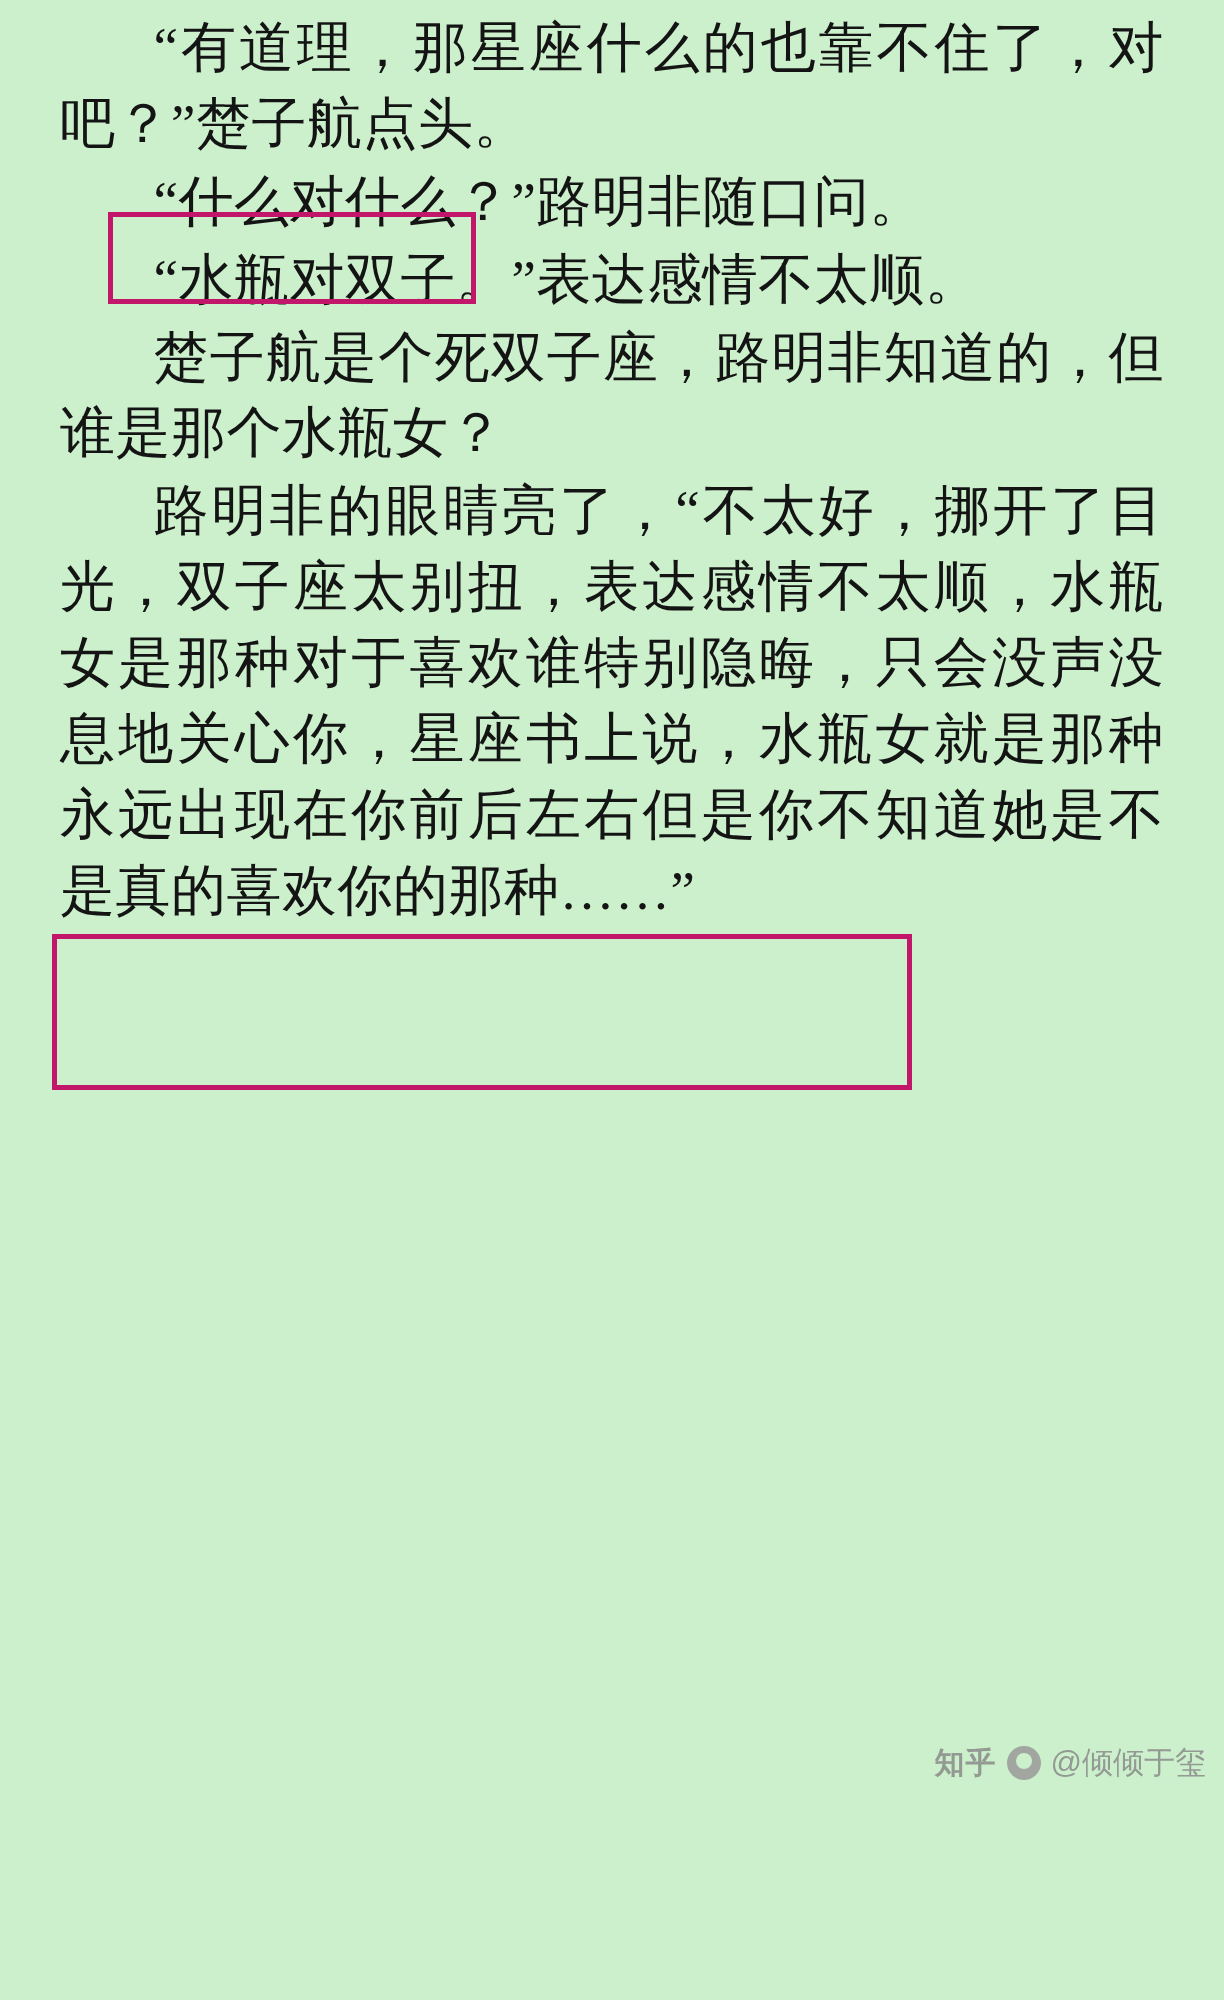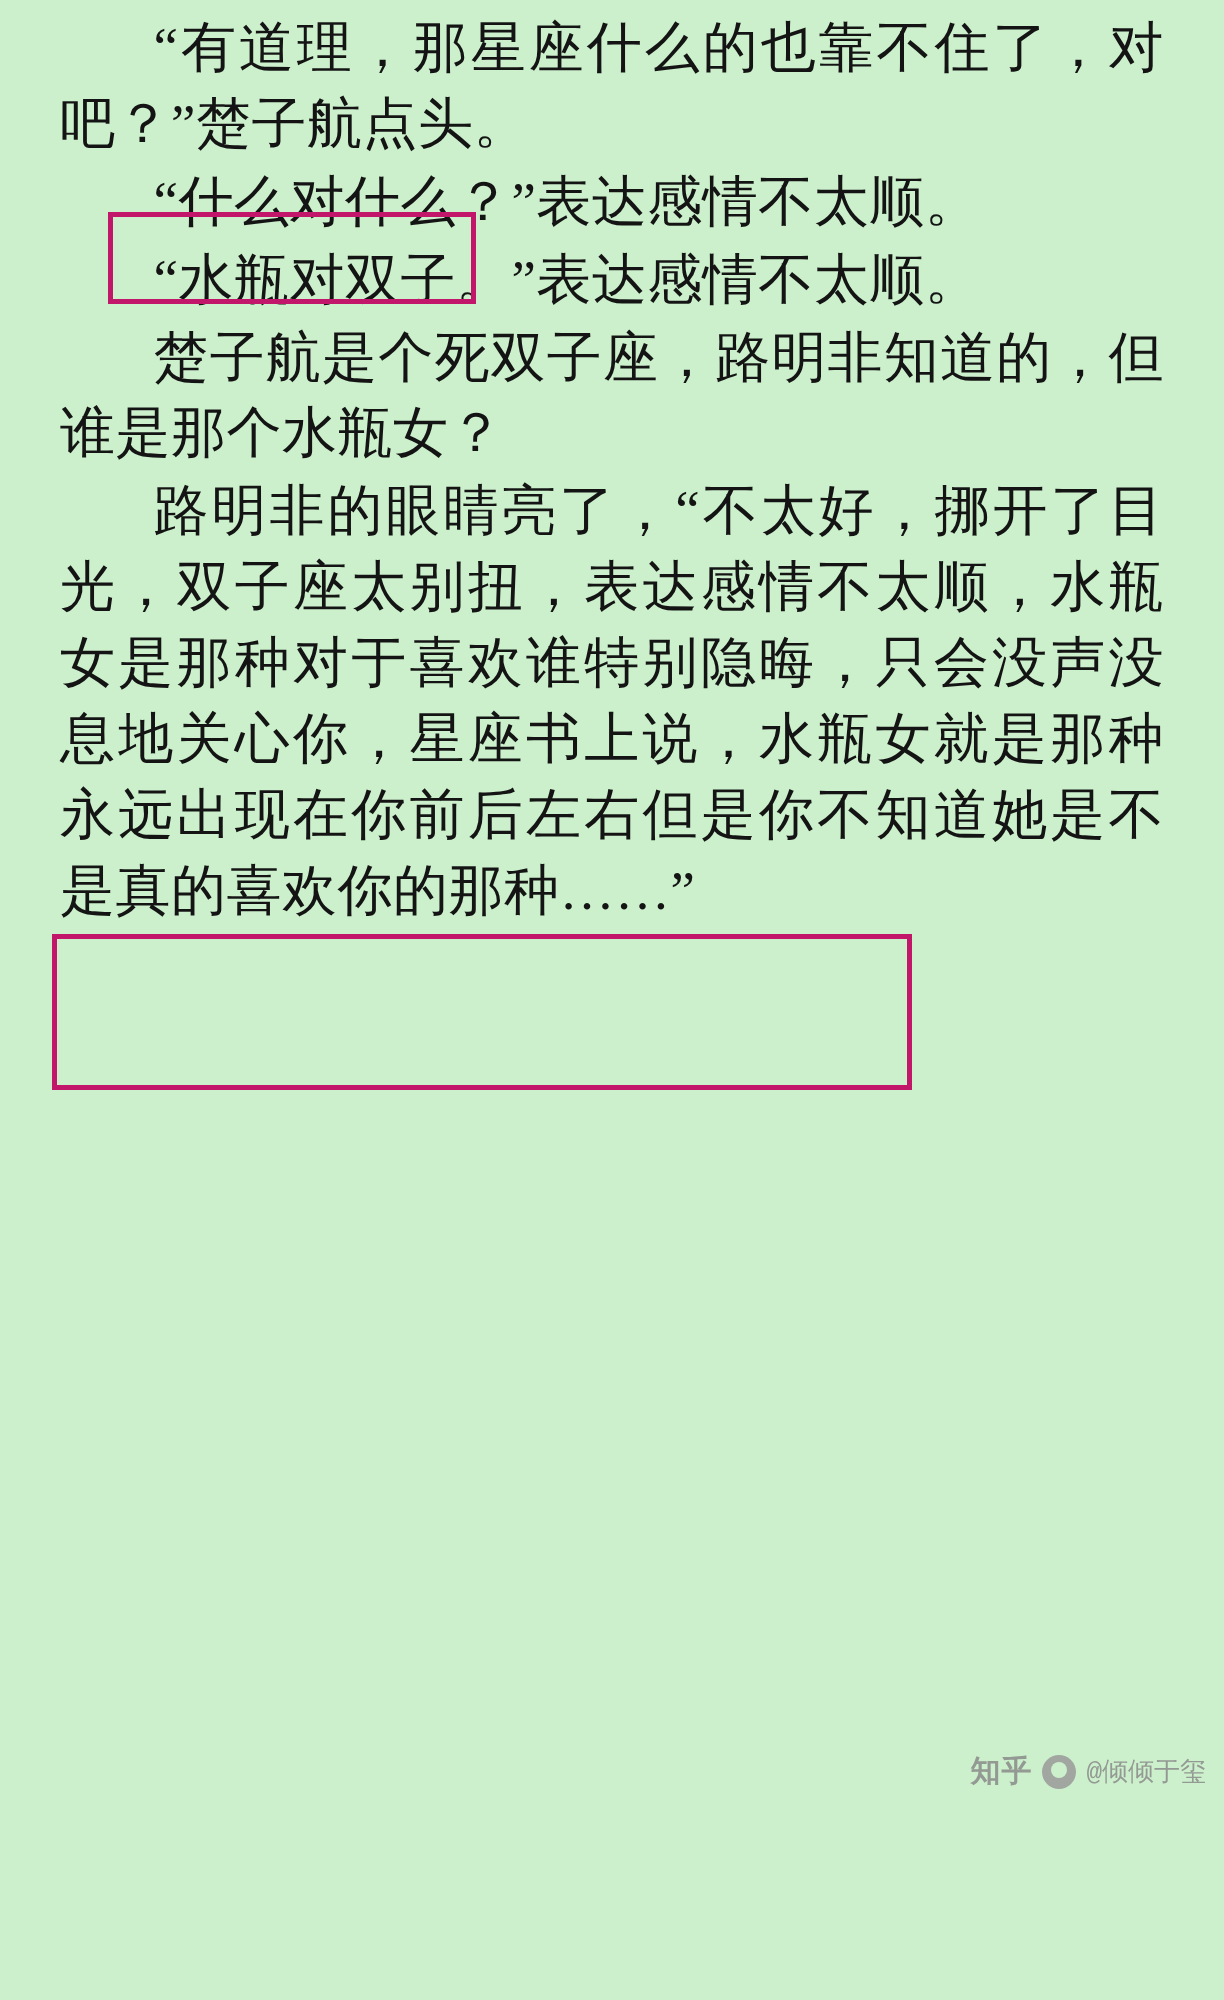--- a/index.html
+++ b/index.html
@@ -52,21 +52,21 @@
     width: 860px;
     height: 156px;
     border: 5px solid #c2166b;
     box-sizing: border-box;
     pointer-events: none;
   }
   
   .watermark {
     position: absolute;
     right: 18px;
-    bottom: 16px;
+    bottom: 24px;
     display: flex;
     align-items: center;
     gap: 10px;
     color: #7c7c7c;
     font-family: "Liberation Sans", sans-serif;
     font-size: 30px;
     opacity: 0.85;
   }
   .wm-logo {
     font-size: 30px;
@@ -87,40 +87,39 @@
     position: absolute;
     left: 9px;
     top: 7px;
     width: 16px;
     height: 16px;
     border-radius: 50%;
     background: #ccf0cc;
   }
   .wm-name {
     color: #8a8a8a;
-    font-size: 26px;
-    font-family: Liberation Mono, monospace;
+    font-size: 31px;
   }
   .fade-bottom {
     position: absolute;
     left: 0;
     right: 0;
     bottom: 0;
     height: 70px;
     background: linear-gradient(to bottom, rgba(204,240,204,0) 0%, rgba(204,240,204,0.95) 70%, #ccf0cc 100%);
     pointer-events: none;
   }
 </style>
 </head>
 <body>
 
 <div class="page">
 
   <p class="para indent">“有道理，那星座什么的也靠不住了，对吧？”楚子航点头。</p>
-  <p class="para indent">“什么对什么？”表达感情不太顺。</p>
+  <p class="para indent">“什么对什么？”路明非随口问。</p>
   <p class="para indent">“水瓶对双子。”表达感情不太顺。</p>
   <p class="para indent">楚子航是个死双子座，路明非知道的，但谁是那个水瓶女？</p>
   <p class="para indent">路明非的眼睛亮了，“不太好，挪开了目光，双子座太别扭，表达感情不太顺，水瓶女是那种对于喜欢谁特别隐晦，只会没声没息地关心你，星座书上说，水瓶女就是那种永远出现在你前后左右但是你不知道她是不是真的喜欢你的那种……”</p>
 
   <div class="box-1"></div>
   <div class="box-2"></div>
 
   <div class="fade-bottom"></div>
 
   <div class="watermark">

